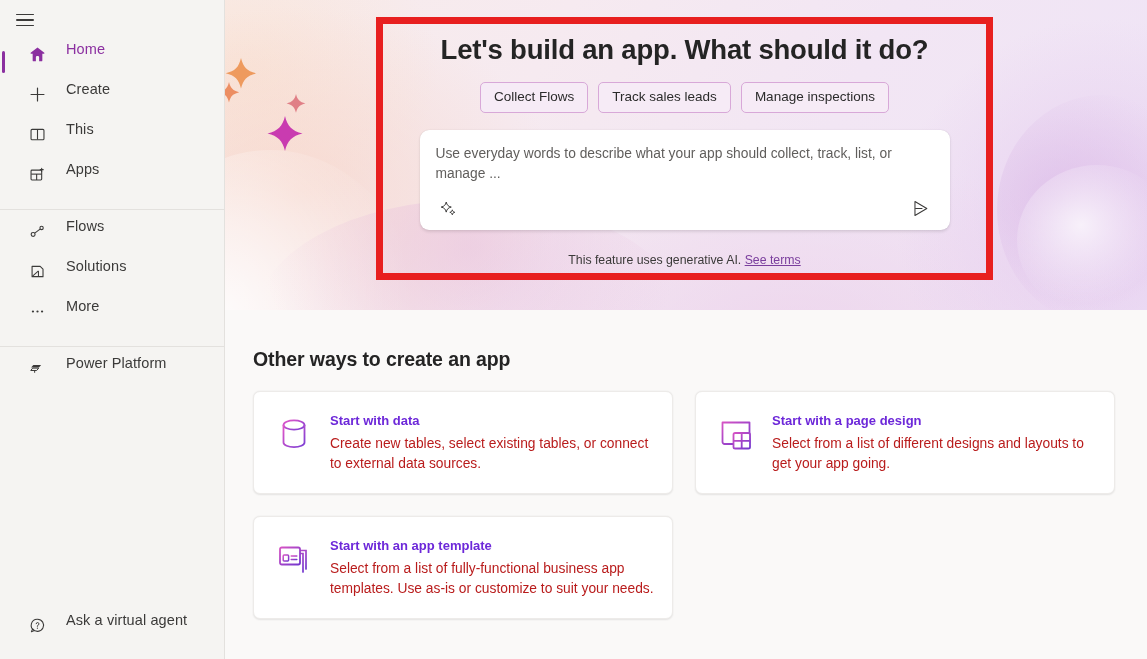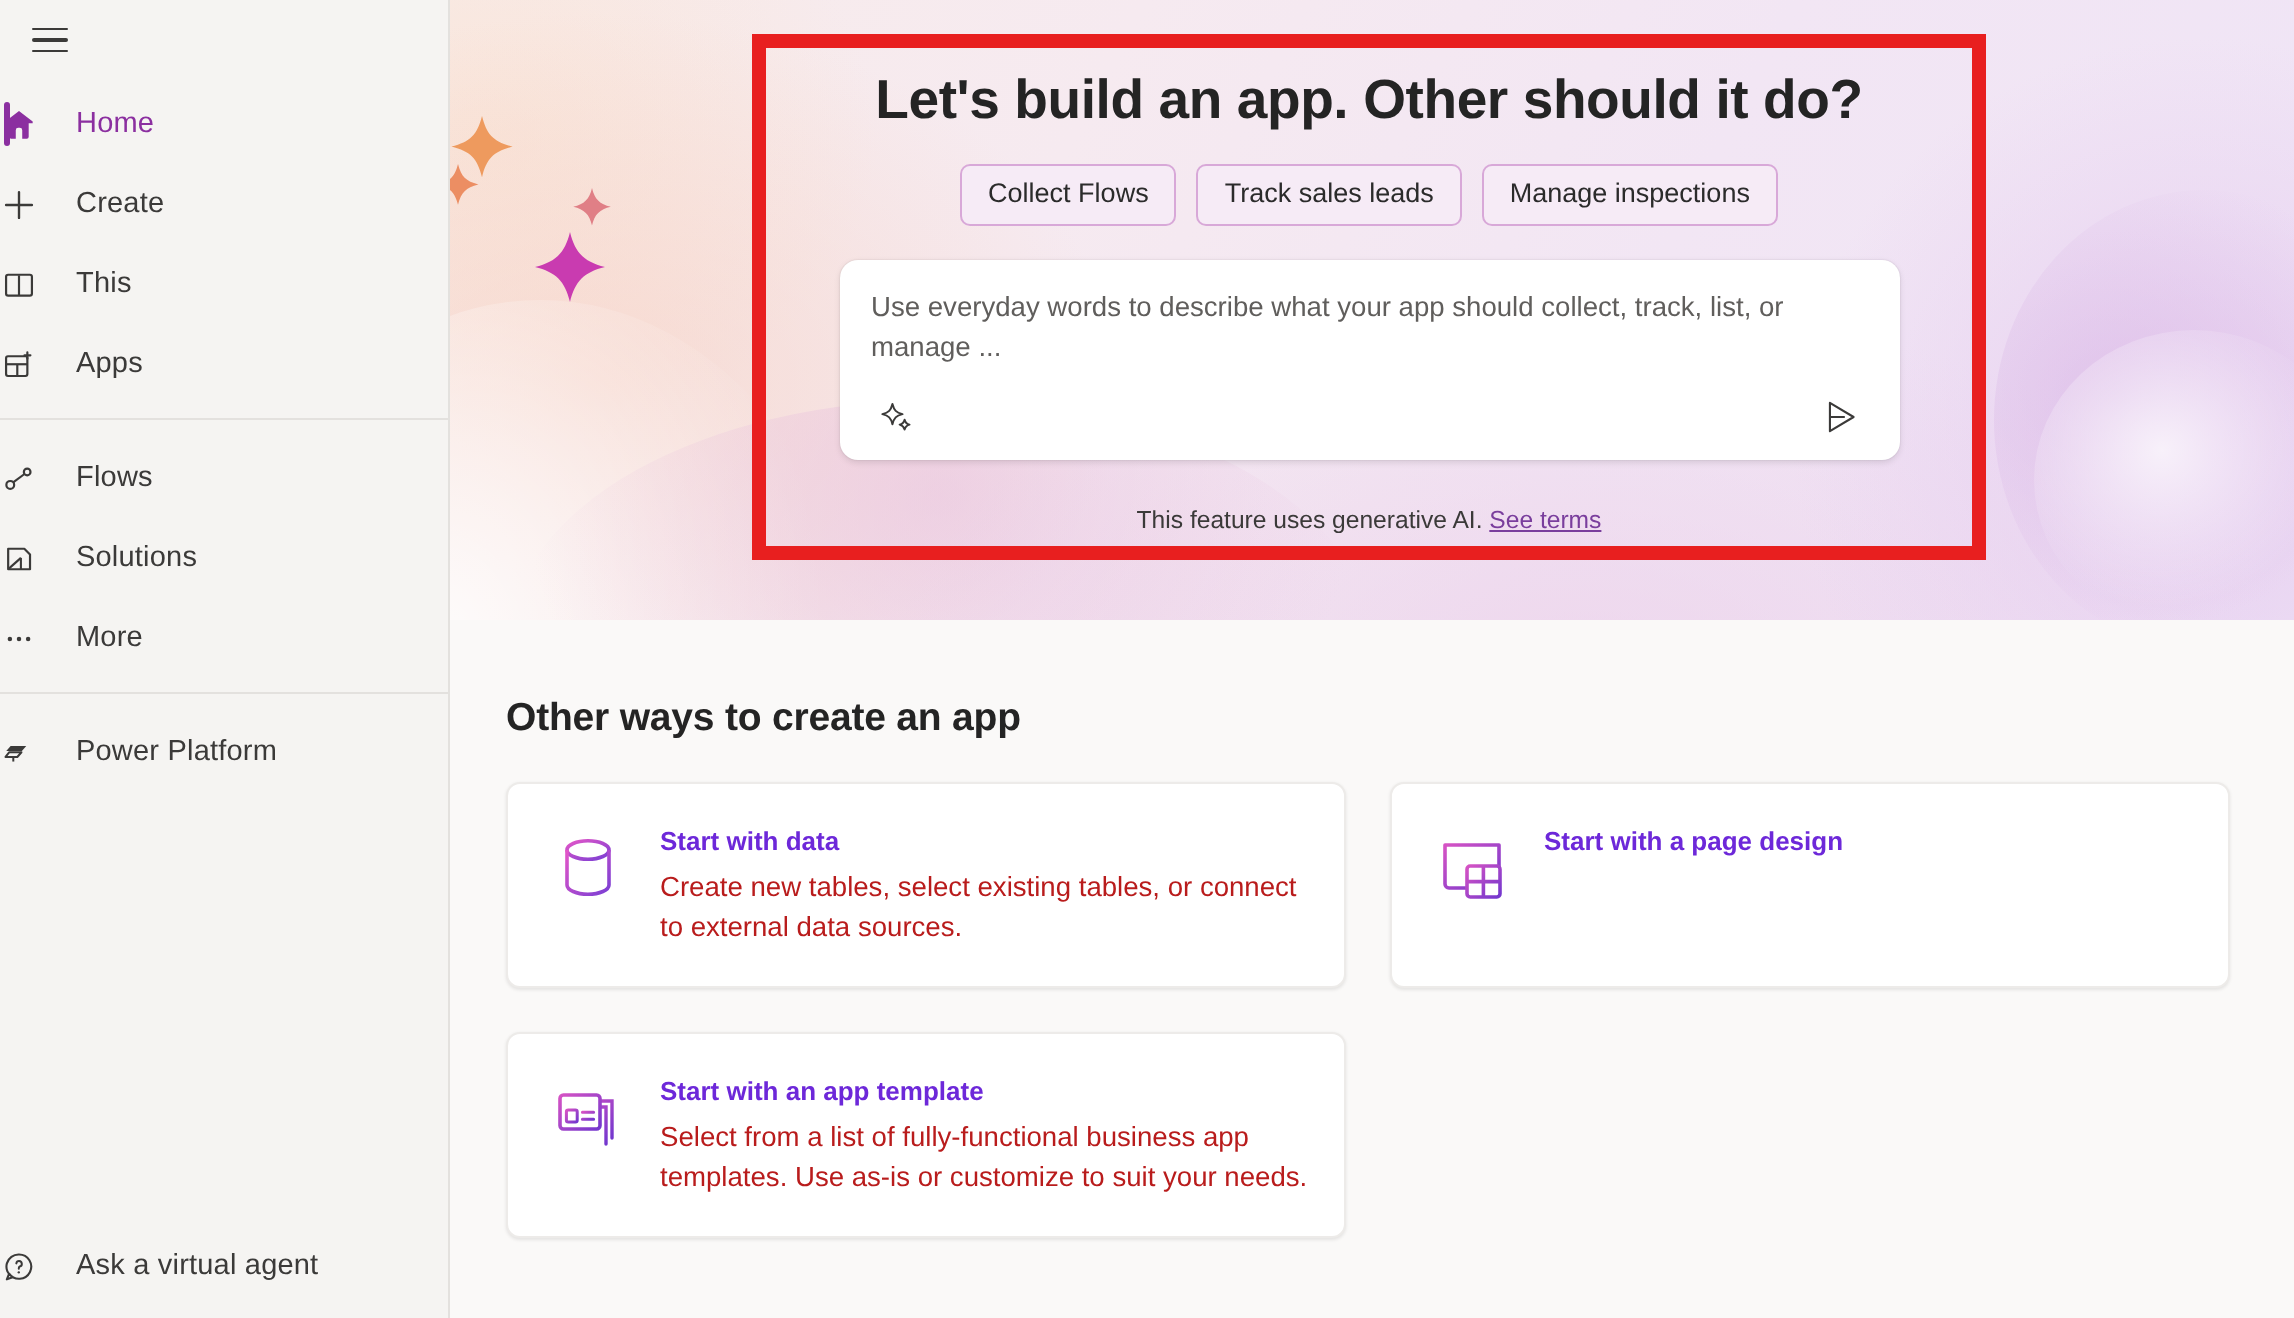--- a/index.html
+++ b/index.html
@@ -22,22 +22,22 @@
   }
   .hamburger-row { height: 40px; display: flex; align-items: center; padding-left: 12px; }
   .hamburger {
     width: 26px; height: 26px; display: flex; flex-direction: column;
     justify-content: center; align-items: center; gap: 4px; cursor: pointer;
   }
   .hamburger i { display: block; width: 18px; height: 1.6px; background: #3B3A39; border-radius: 1px; }
 
   .nav-group { padding-top: 2px; }
   .nav-item {
-    position: relative; height: 40px; display: flex; align-items: center;
-    padding-left: 0; cursor: pointer; color: #3B3A39; font-size: 14px;
+    position: relative; height: 40px; display: flex; 
+    padding-left: 28px; cursor: pointer; color: #3B3A39; font-size: 14px;
   }
   .nav-item .nav-icon {
     width: 30px; height: 24px; display: flex; align-items: center;
     justify-content: flex-start; flex: 0 0 30px; margin-right: 8px;
   }
   .nav-item .nav-label { font-size: 14.5px; line-height: 1; letter-spacing: .1px; }
   .nav-item.active .nav-label { color: #8B2FA0; }
   .nav-item.active::before {
     content: ""; position: absolute; left: 2px; top: 9px;
     width: 3px; height: 22px; background: #8B2FA0; border-radius: 2px;
@@ -297,21 +297,21 @@
         <path d="M24 4c2.5 10.4 7.1 15 17.5 17.5C31.1 24 26.5 28.6 24 39 21.5 28.6 16.9 24 6.5 21.5 16.9 19 21.5 14.4 24 4z" fill="#C93BB0"></path>
       </svg>
 
       <svg class="sparkle" style="left:58px; top:92px;" width="26" height="26" viewBox="0 0 26 26">
         <path d="M13 2c1.3 5.6 3.8 8.1 9.4 9.4-5.6 1.3-8.1 3.8-9.4 9.4-1.3-5.6-3.8-8.1-9.4-9.4C9.2 10.1 11.7 7.6 13 2z" fill="#E07F86"></path>
       </svg>
 
       <div class="highlight-box"></div>
 
       <div class="hero-inner">
-        <h1 class="hero-title">Let's build an app. Other should it do?</h1>
+        <h1 class="hero-title">Let's build an app. What should it do?</h1>
 
         <div class="chips">
           <button class="chip">Collect Flows</button>
           <button class="chip">Track sales leads</button>
           <button class="chip">Manage inspections</button>
         </div>
 
         <div class="prompt-wrap">
           <div class="prompt-text">Use everyday words to describe what your app should collect, track, list, or manage ...</div>
           <div class="prompt-row">
@@ -371,20 +371,21 @@
                 </linearGradient>
               </defs>
               <path d="M4.5 6.5h27v19.5a2 2 0 0 1-2 2H6.5a2 2 0 0 1-2-2z" fill="none" stroke="url(#gpd)" stroke-width="1.8" stroke-linejoin="round"></path>
               <path d="M4.7 12.6h26.6" fill="none" stroke="url(#gpd)" stroke-width="1.8"></path>
               <rect x="15.5" y="17" width="16.5" height="15.5" rx="1.6" fill="#FFFFFF" stroke="url(#gpd)" stroke-width="1.8"></rect>
               <path d="M23.7 17.2v15.1M15.7 24.8h16.1" stroke="url(#gpd)" stroke-width="1.8"></path>
             </svg>
           </div>
           <div class="card-body">
             <div class="card-title">Start with a page design</div>
+            <div class="card-desc">Select from a list of different designs and layouts to get your app going.</div>
           </div>
         </div>
 
         <div class="card">
           <div class="card-icon">
             <svg width="36" height="36" viewBox="0 0 36 36">
               <defs>
                 <linearGradient id="gat" x1="0" y1="0" x2="1" y2="1">
                   <stop offset="0%" stop-color="#D653C4"></stop>
                   <stop offset="100%" stop-color="#7337CE"></stop>

